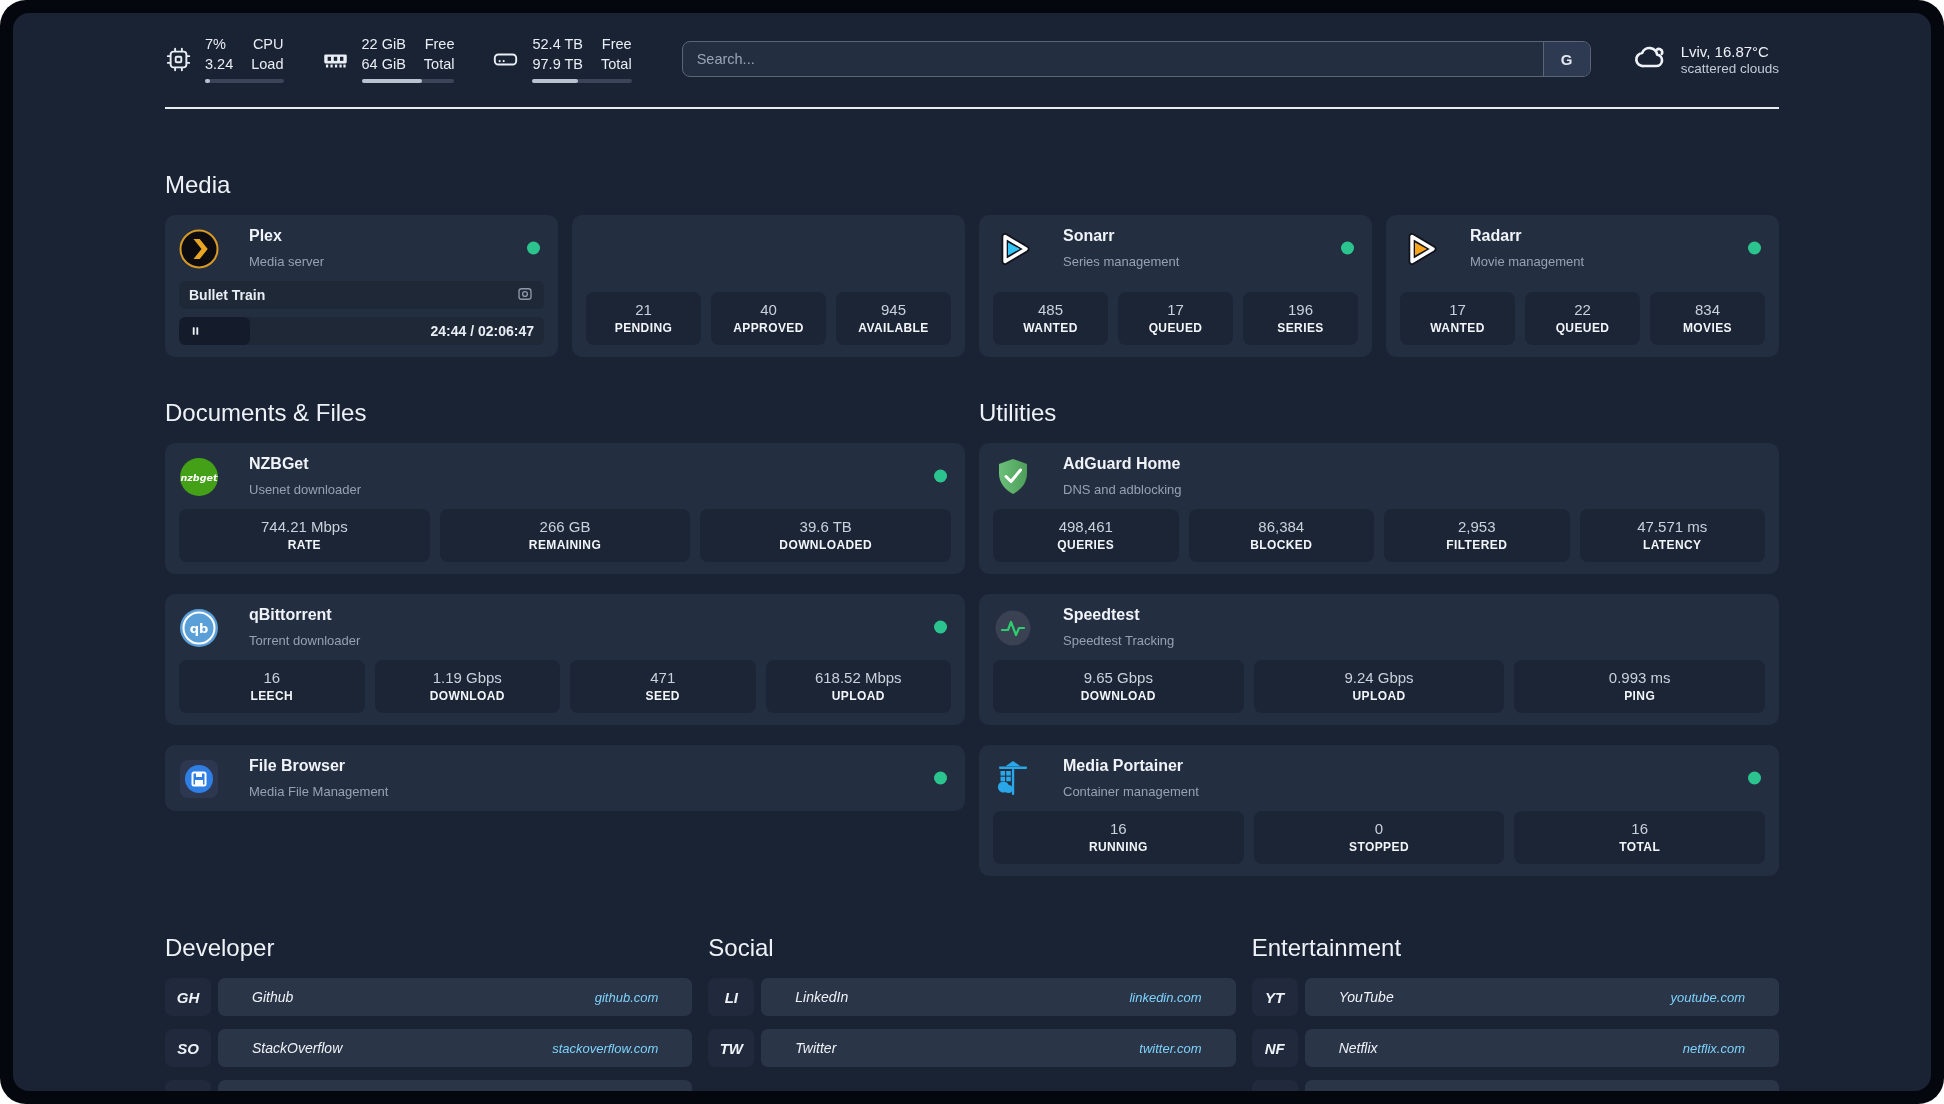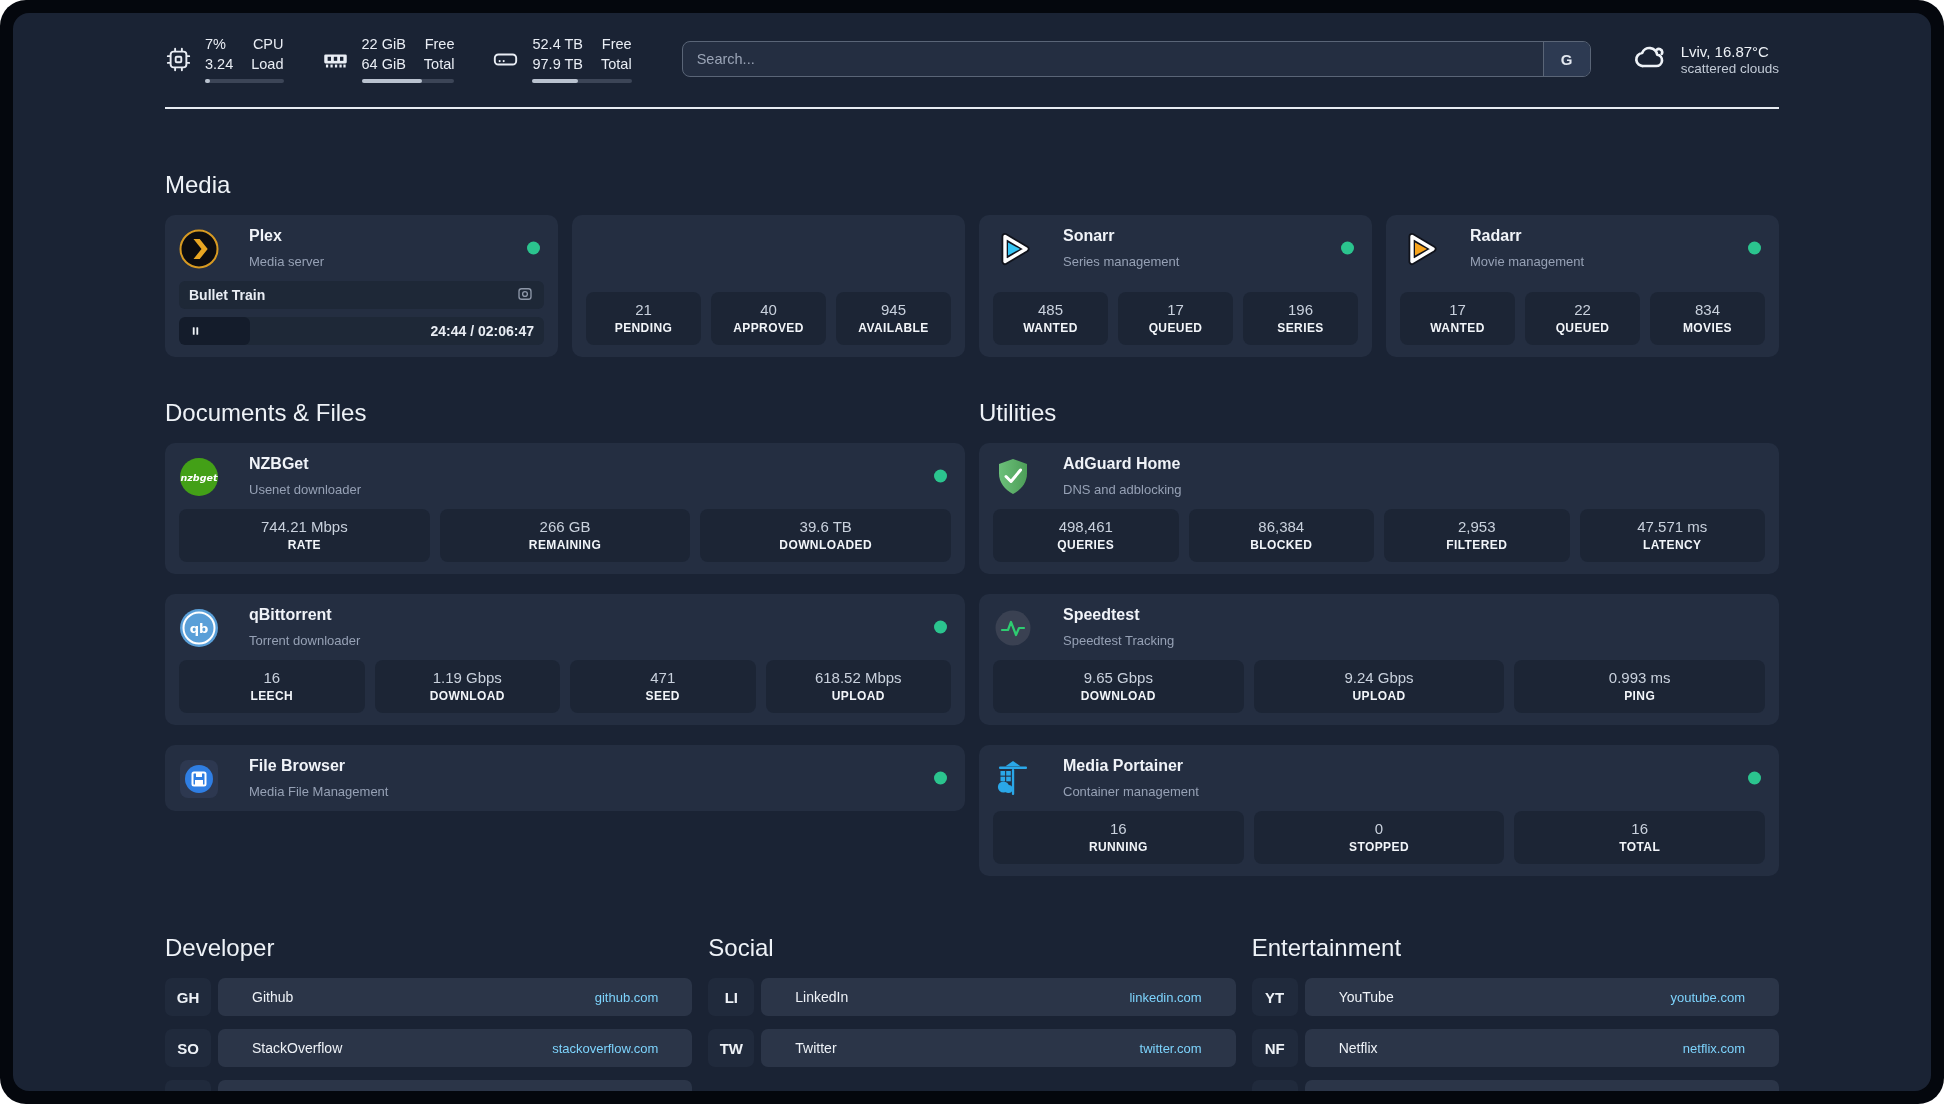--- a/index.html
+++ b/index.html
@@ -60,21 +60,21 @@
   .np-bar{margin-top:8px;background:#1e2837;border-radius:6px;height:28px;position:relative;overflow:hidden;}
   .np-fill{position:absolute;left:0;top:0;bottom:0;background:#141c2b;border-radius:6px;}
   .np-pause{position:absolute;left:10px;top:50%;transform:translateY(-50%);display:flex;cursor:pointer;}
   .np-time{position:absolute;right:10px;top:50%;transform:translateY(-50%);font-size:14px;font-weight:600;color:#e9edf4;}
 
   .two-col{display:grid;grid-template-columns:1fr 1fr;gap:14px;margin-top:42px;}
   .col-cards{display:flex;flex-direction:column;gap:20px;}
 
   .links-row{display:grid;grid-template-columns:repeat(3,1fr);gap:16px;margin-top:58px;}
   .link-list{display:flex;flex-direction:column;gap:13px;}
-  .link-item{display:flex;gap:7px;height:38px;cursor:pointer;}
+  .link-item{display:flex;gap:7px;height:38px;cursor:pointer;font-style:italic;}
   .link-tag{width:46px;flex:0 0 46px;background:#202a3c;border-radius:7px;display:flex;align-items:center;
     justify-content:center;color:#eef2f7;font-weight:700;font-size:15px;}
   .link-pill{flex:1;background:#2b3548;border-radius:7px;display:flex;align-items:center;
     justify-content:space-between;padding:0 34px;}
   .link-name{font-size:14px;color:#eef2f7;}
   .link-url{font-size:13px;color:#7dd3fc;}
 </style>
 </head>
 <body>
 

